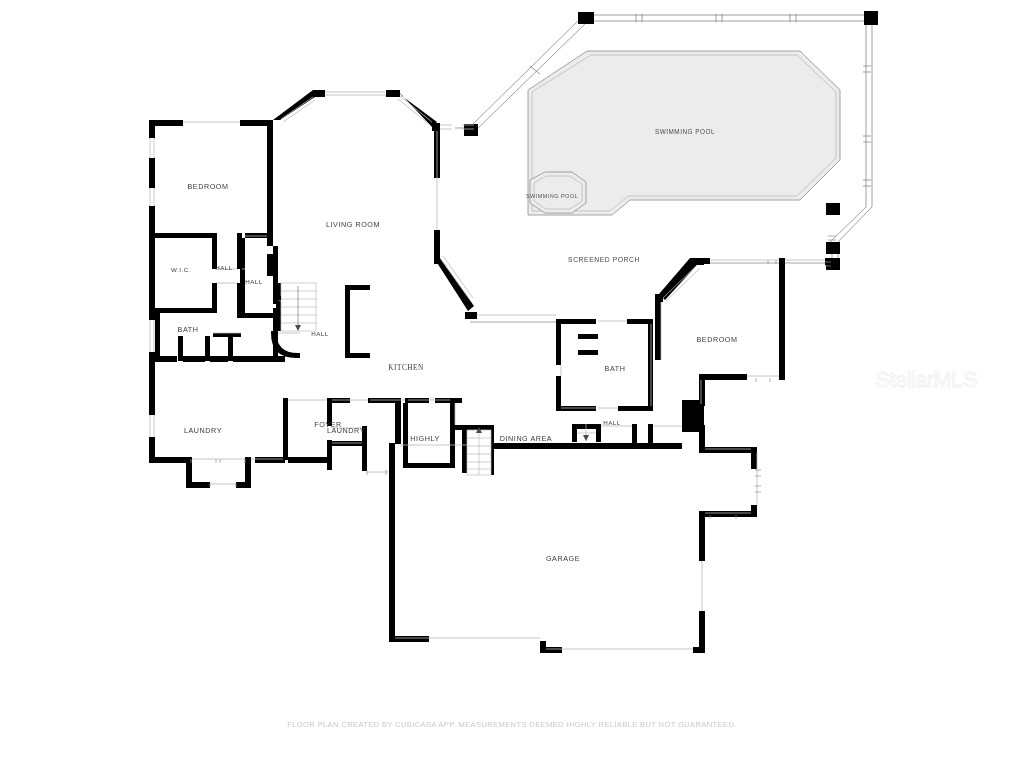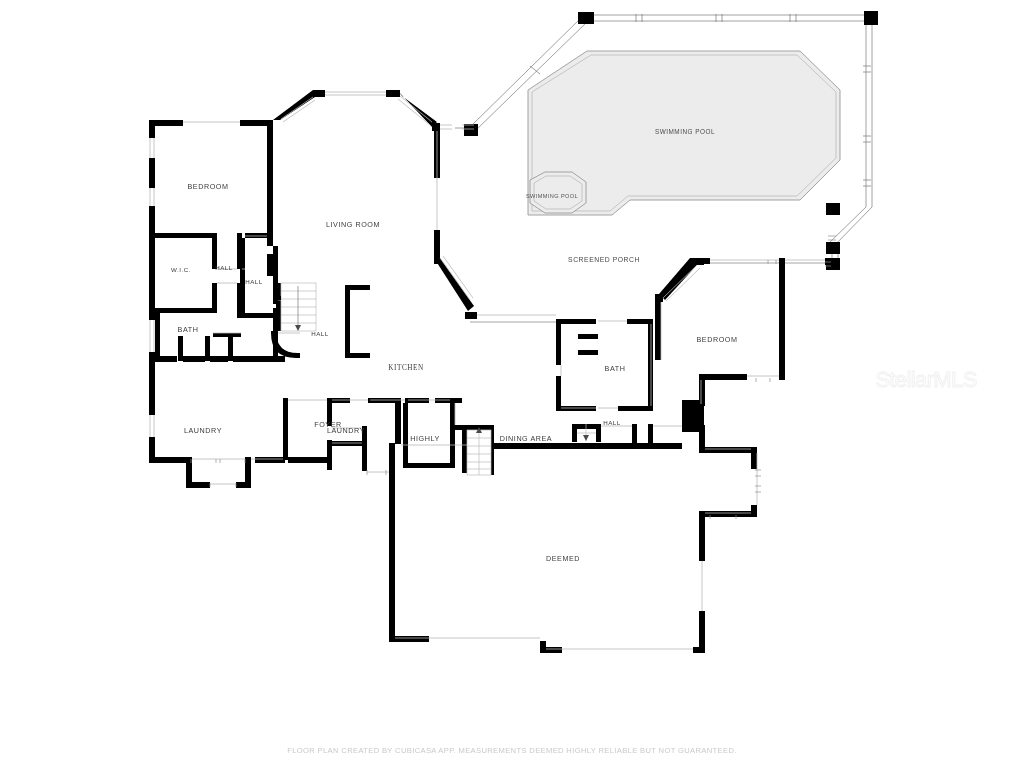--- a/index.html
+++ b/index.html
@@ -40,21 +40,21 @@
     text-align: right;
     pointer-events: none;
   }
   .room-label.pool-main { font-size: 6.4px; color: #4a4a4a; letter-spacing: 0.5px; }
   .room-label.pool-spa  { font-size: 5.6px; color: #555; letter-spacing: 0.4px; }
   .room-label.porch     { font-size: 6.8px; color: #454545; }
   .room-label.small     { font-size: 6.2px; }
   #footer-note {
     position: absolute;
     left: 0;
-    top: 746px;
+    top: 720px;
     width: 1024px;
     text-align: center;
     font-family: "Liberation Sans", sans-serif;
     font-size: 7.6px;
     letter-spacing: 0.35px;
     color: #c9c9c9;
   }
   #watermark {
     position: absolute;
     left: 926px;
@@ -393,21 +393,21 @@
   <div class="room-label" style="left:353px; top:200px;margin-top:24px;">LIVING ROOM</div>
   <div class="room-label" style="left:406px; top:368px;font-family:Liberation Serif, serif;">KITCHEN</div>
   <div class="room-label" style="left:526px; top:410px;margin-top:28px;">DINING AREA</div>
   <div class="room-label" style="left:203px; top:430px;">LAUNDRY</div>
   <div class="room-label" style="left:300px; top:424px;margin-left:28px;">FOYER</div>
   <div class="room-label" style="left:346px; top:430px;">LAUNDRY</div>
   <div class="room-label" style="left:425px; top:438px;">HIGHLY</div>
   <div class="room-label small" style="left:612px; top:422px;">HALL</div>
   <div class="room-label" style="left:615px; top:368px;">BATH</div>
   <div class="room-label" style="left:717px; top:339px;">BEDROOM</div>
-  <div class="room-label" style="left:563px; top:558px;">DEEMED</div>
+  <div class="room-label" style="left:563px; top:558px;">GARAGE</div>
   <div class="room-label porch" style="left:604px; top:259px;">SCREENED PORCH</div>
   <div class="room-label pool-main" style="left:685px; top:131px;">SWIMMING POOL</div>
   <div class="room-label pool-spa" style="left:552px; top:196px;">SWIMMING POOL</div>
 
   <div id="watermark">StellarMLS</div>
   <div id="footer-note">FLOOR PLAN CREATED BY CUBICASA APP. MEASUREMENTS DEEMED HIGHLY RELIABLE BUT NOT GUARANTEED.</div>
 
 </div>
 
 </body></html>

